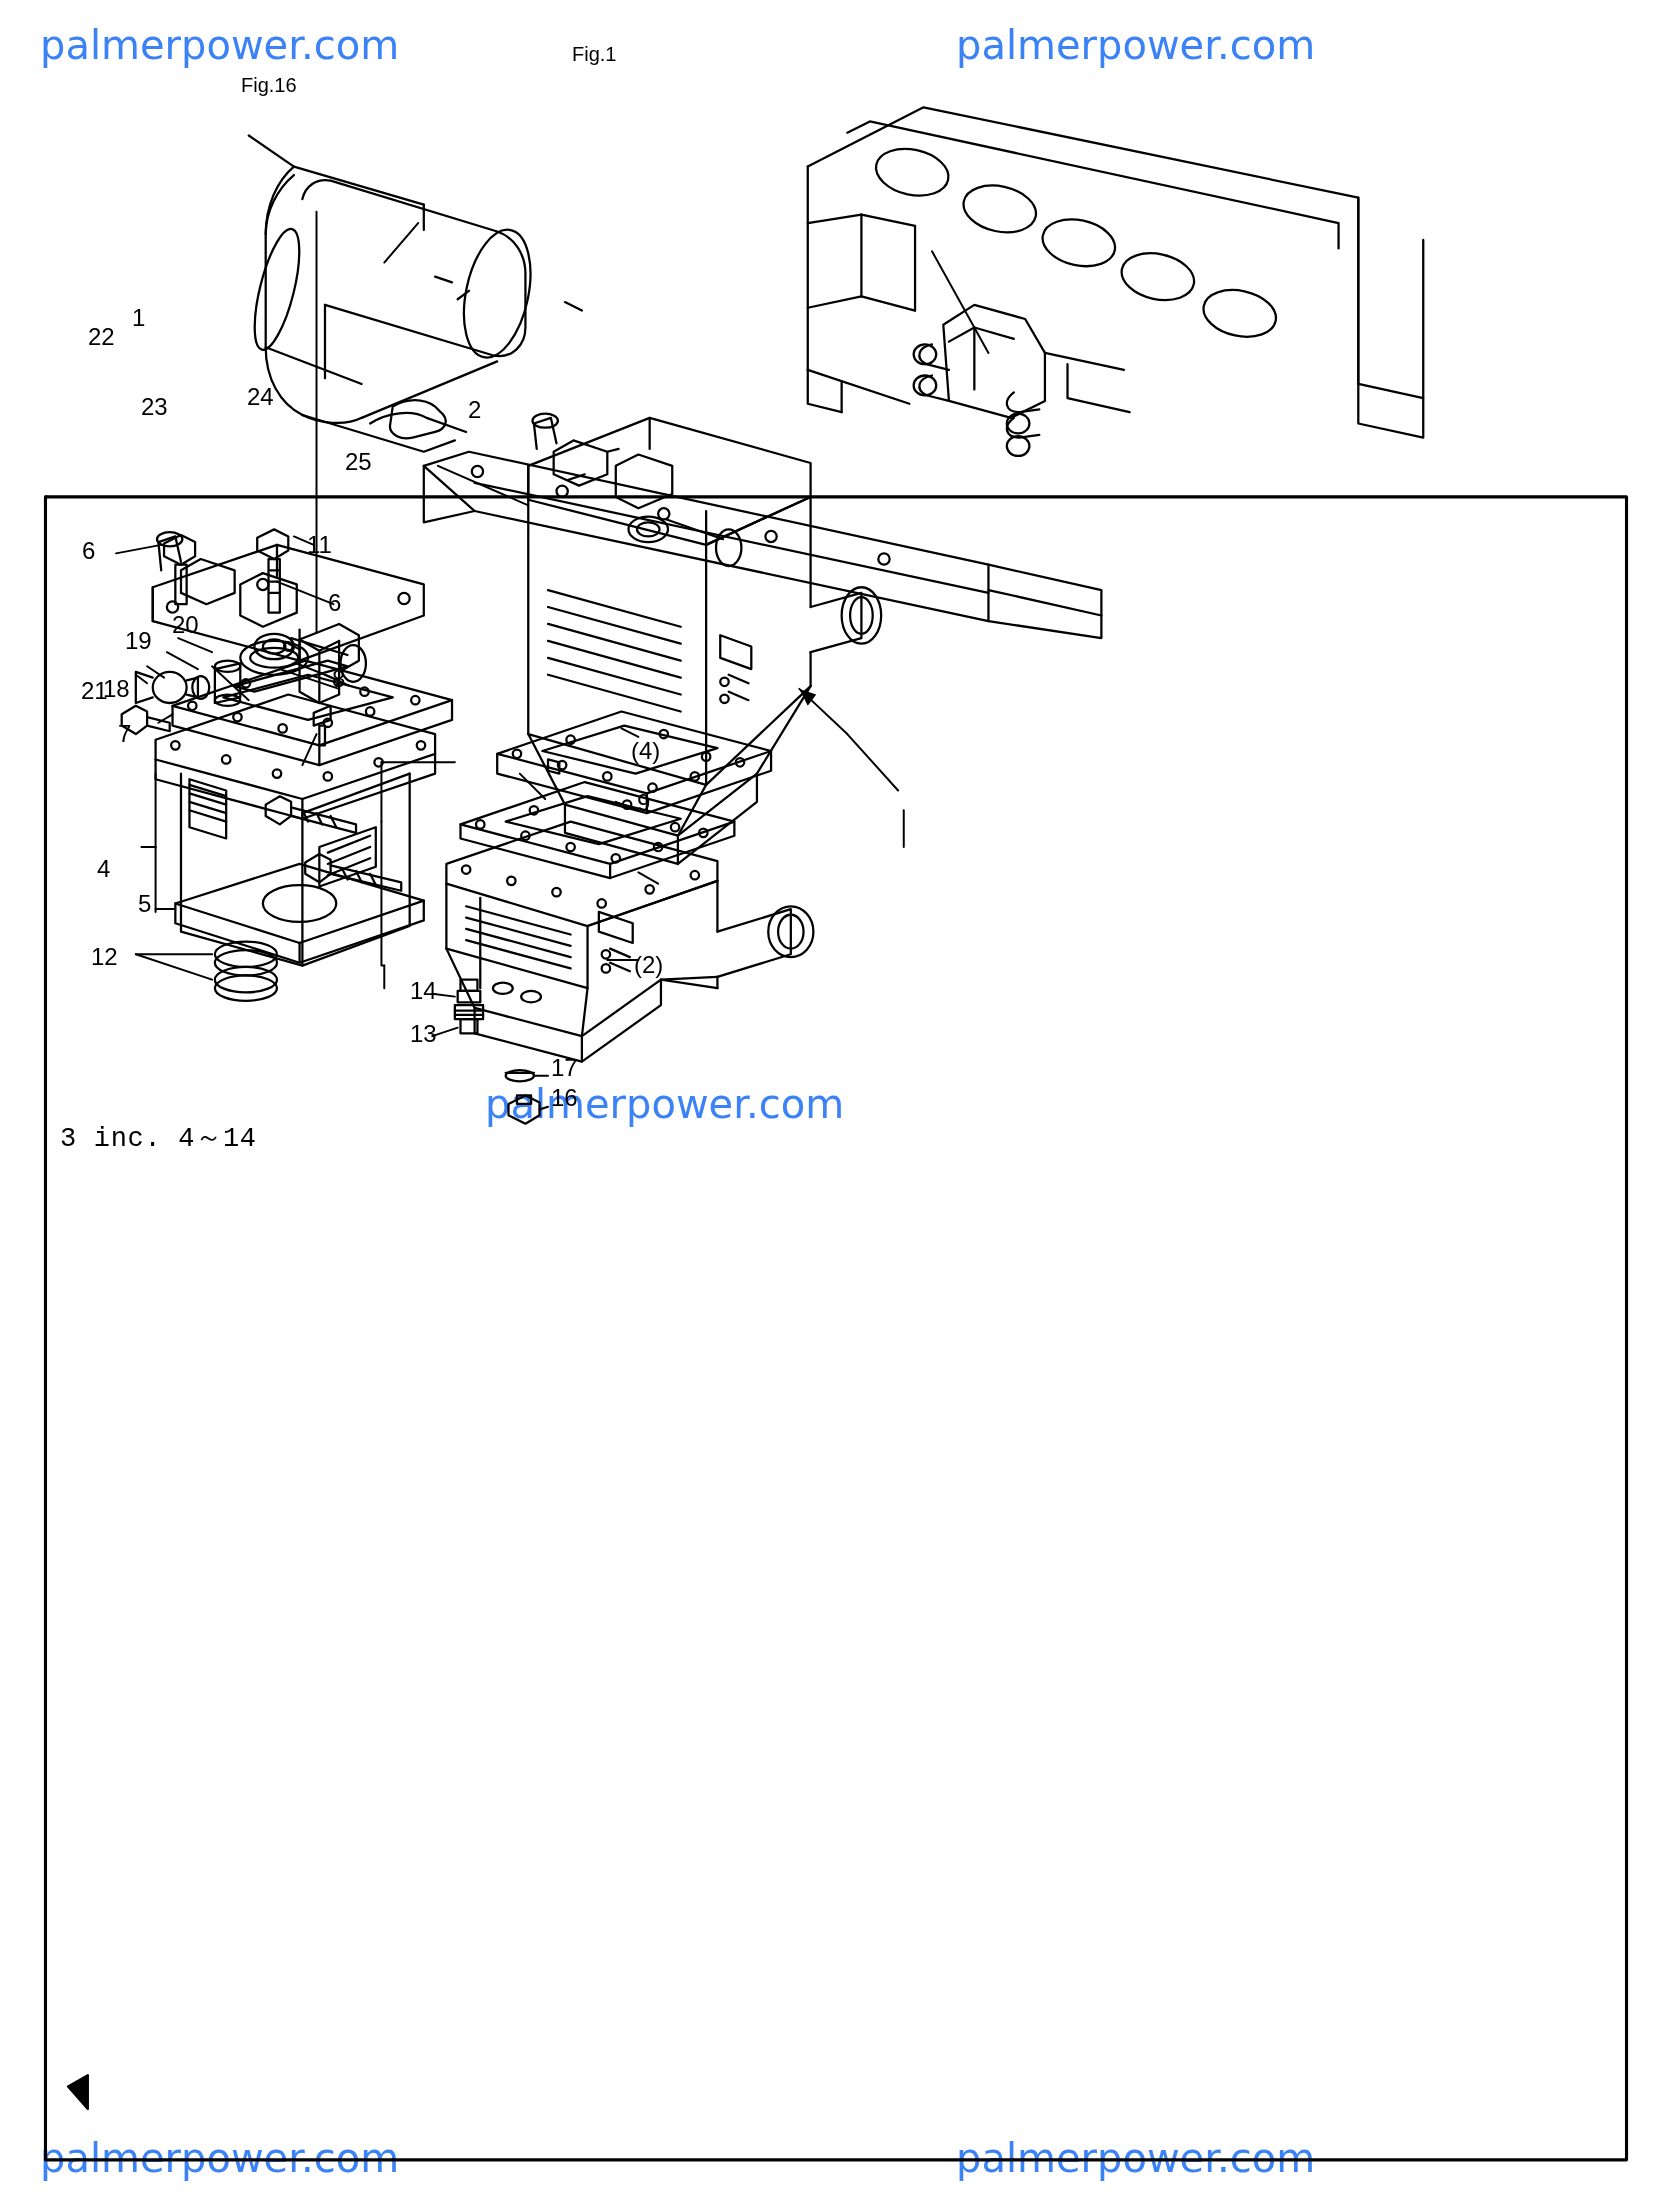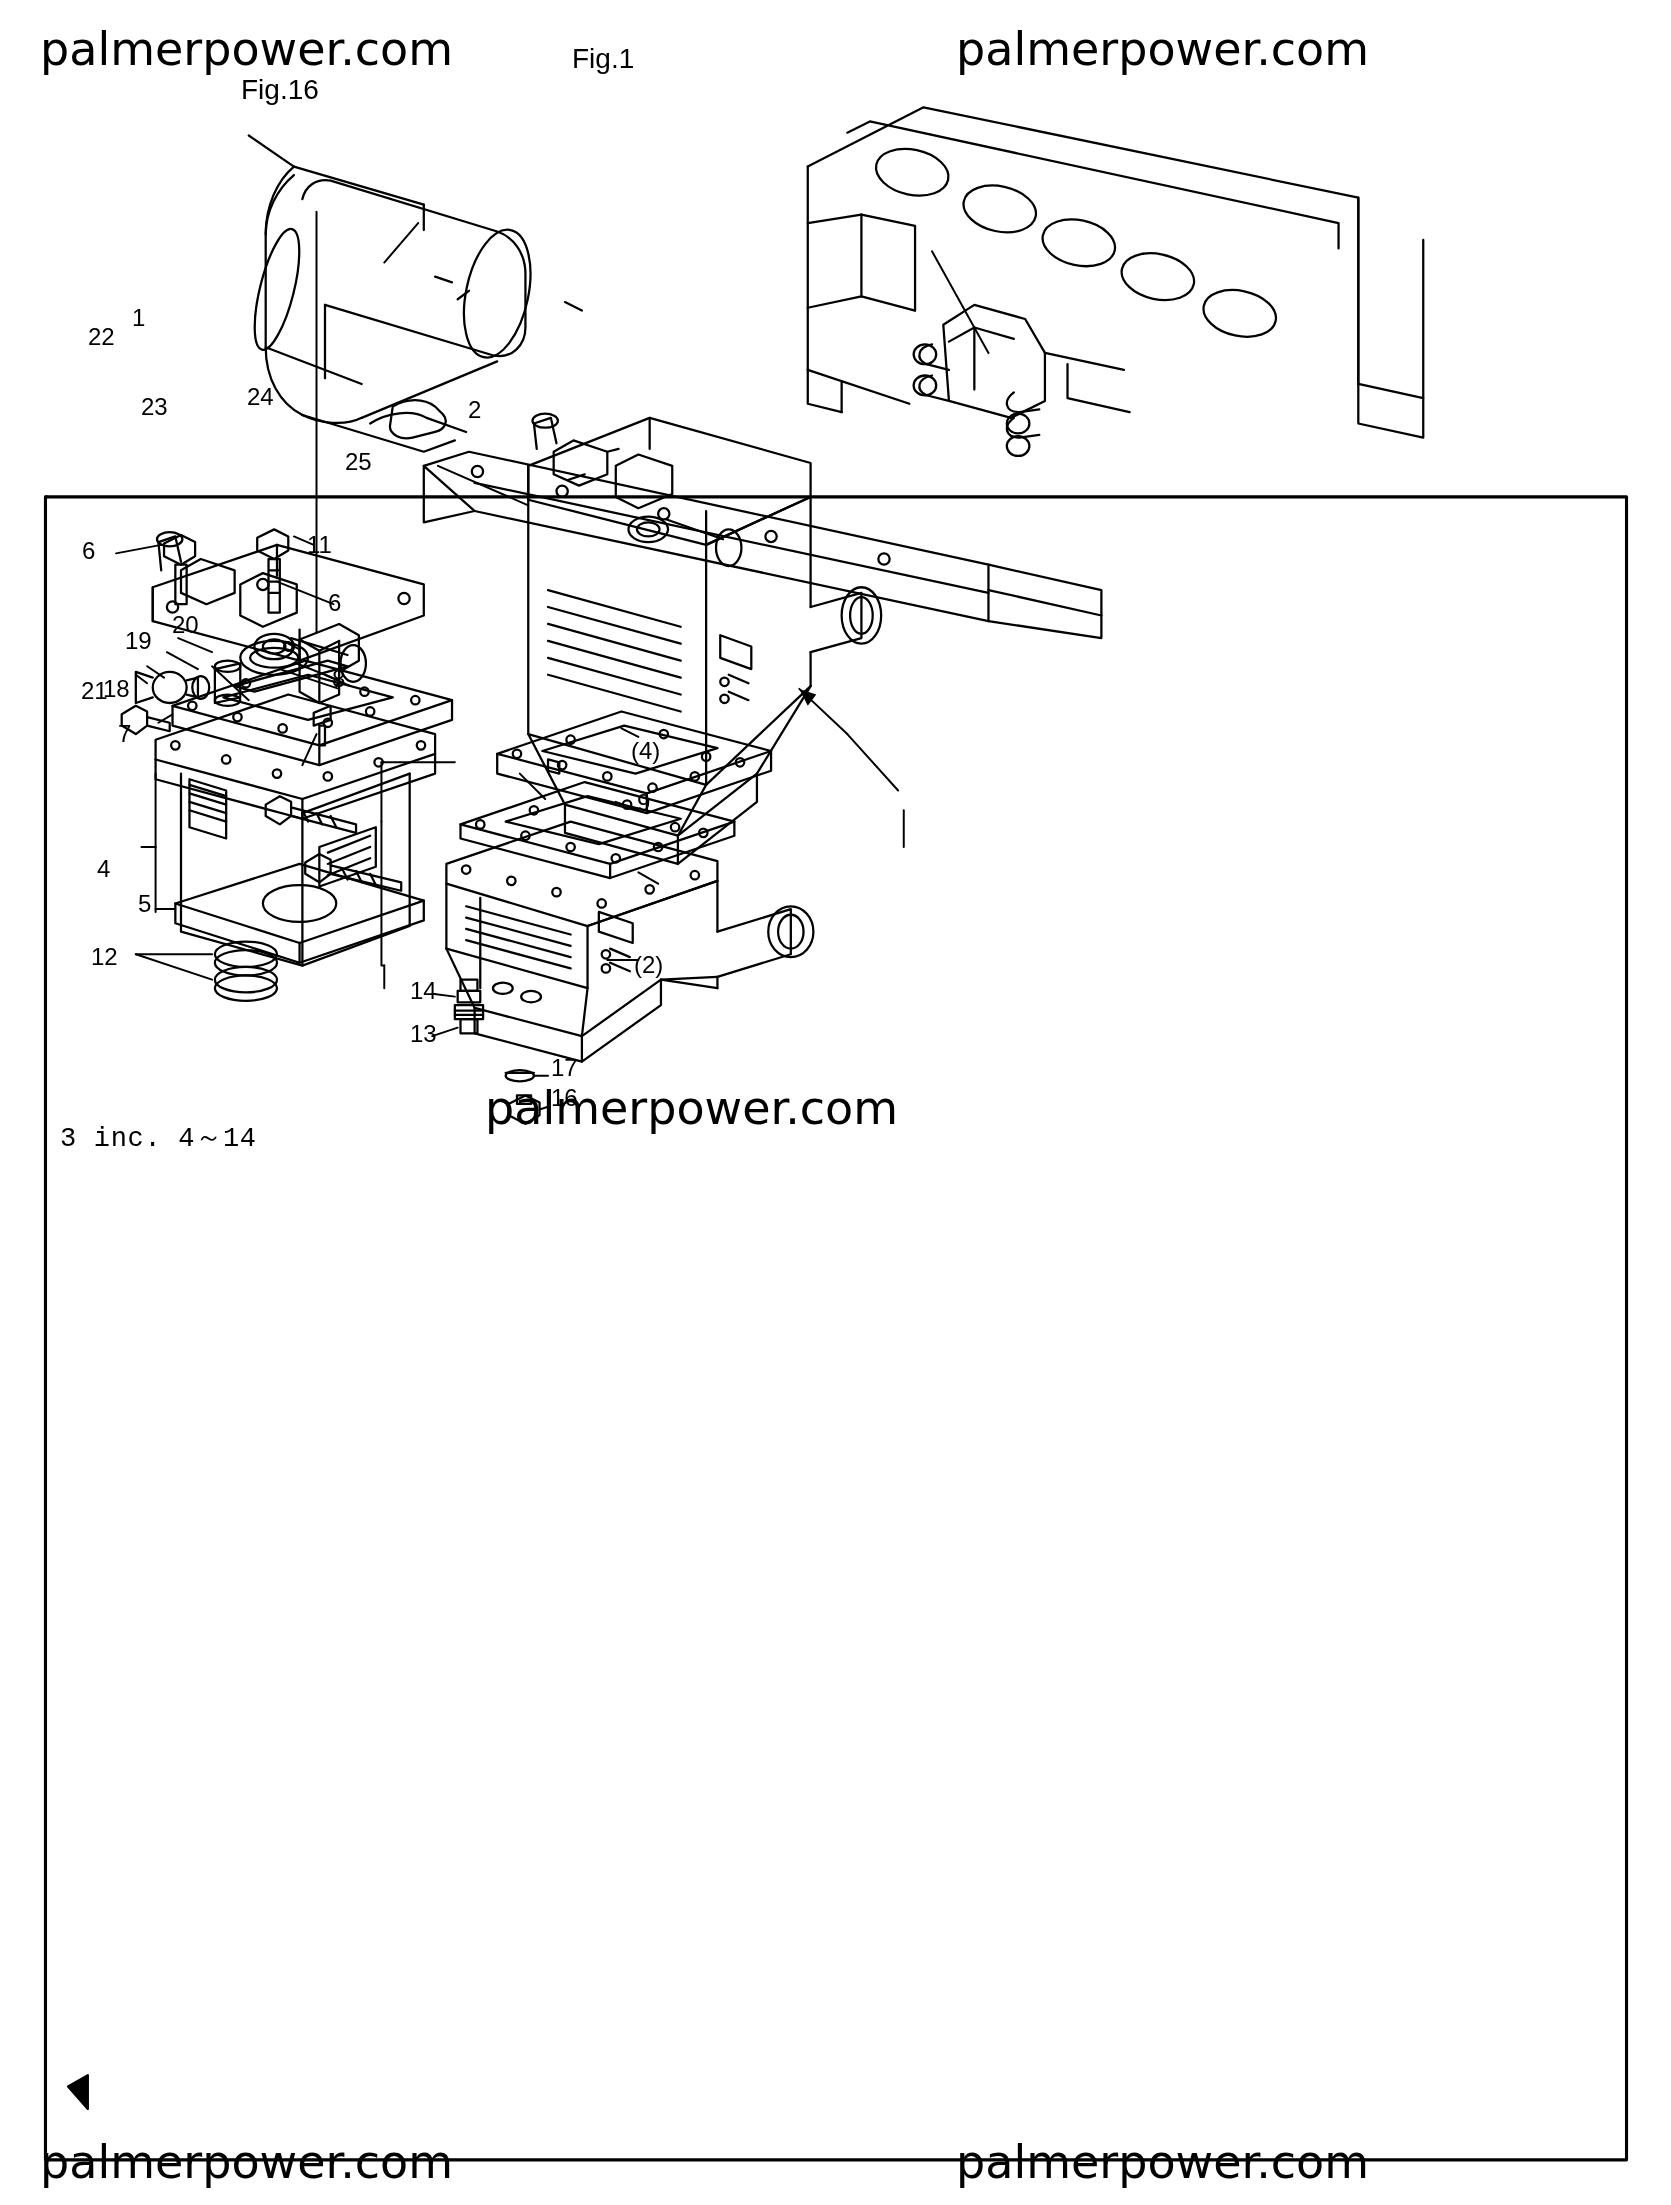--- a/index.html
+++ b/index.html
@@ -14,42 +14,42 @@
   }
   #sheet {
     position: absolute;
     left: 0; top: 0;
     width: 1672px;
     height: 2205px;
   }
   
   .wm {
     position: absolute;
-    color: #000000;
-    font-size: 46px;
+    color: #3b82f6;
+    font-size: 40px;
     font-family: "DejaVu Sans", sans-serif;
     white-space: nowrap;
     letter-spacing: 0px;
     user-select: none;
   }
   .wm.w1 { left: 40px;  top: 22px; }
   .wm.w2 { left: 956px; top: 22px; }
   .wm.w3 { left: 485px; top: 1081px; }
   .wm.w4 { left: 40px;  top: 2135px; }
   .wm.w5 { left: 956px; top: 2135px; }
 
   
   .lbl {
     position: absolute;
     font-size: 24px;
     color: #000;
     font-family: "Liberation Sans", sans-serif;
     white-space: nowrap;
   }
-  .lbl.fig { font-size: 28px; }
+  .lbl.fig { font-size: 20px; }
   .note {
     position: absolute;
     font-size: 27px;
     font-family: "Liberation Mono", monospace;
     letter-spacing: 0.7px;
     white-space: nowrap;
     margin-top: 22px;
   }
   svg { position: absolute; left: 0; top: 0; }
 </style>

